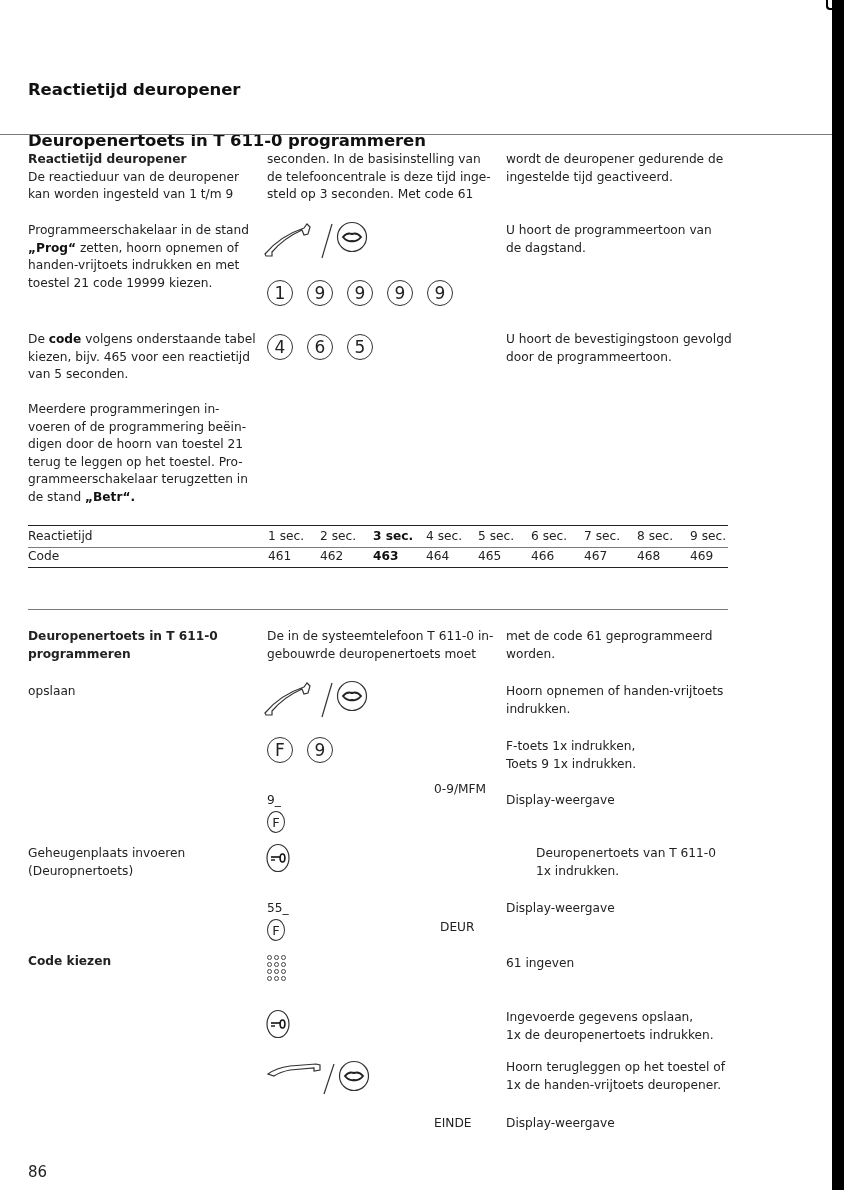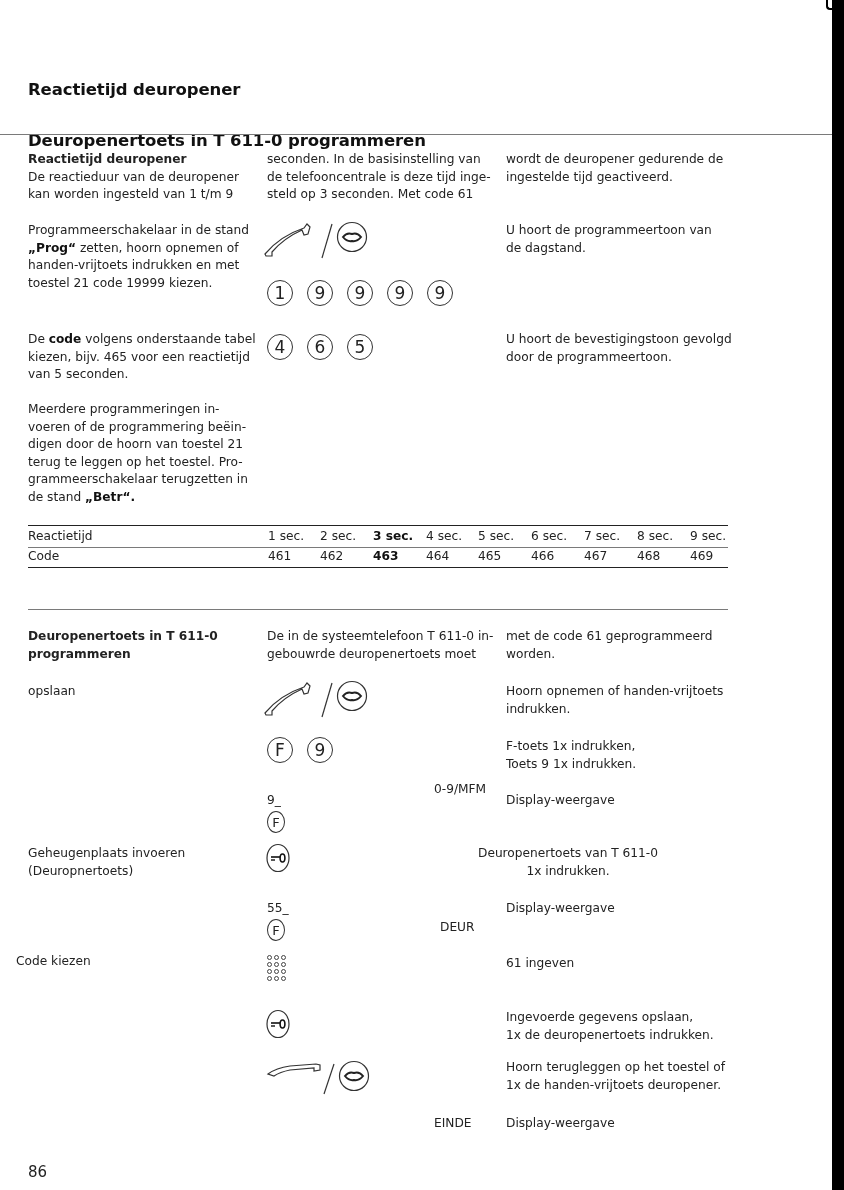--- a/index.html
+++ b/index.html
@@ -209,31 +209,31 @@
   <span class="para-line">(Deuropnertoets)</span>
 </div>
 <div class="iconwrap" style="left:266px; top:843px;">
   <svg width="24" height="30" viewBox="0 0 24 30">
     <ellipse cx="12" cy="15" rx="11" ry="13.5" fill="none" stroke="#333" stroke-width="1.2"></ellipse>
     <line x1="5" y1="14" x2="14" y2="14" stroke="#111" stroke-width="1.6"></line>
     <line x1="5" y1="17" x2="9" y2="17" stroke="#111" stroke-width="1.4"></line>
     <ellipse cx="16.5" cy="15" rx="2.4" ry="4" fill="none" stroke="#111" stroke-width="1.6"></ellipse>
   </svg>
 </div>
-<div class="txt" style="left:478px; top:845px;text-align:center;">
+<div class="txt" style="left:536px; top:845px;">
   <span class="para-line">Deuropenertoets van T 611-0</span>
   <span class="para-line">1x indrukken.</span>
 </div>
 
 <div class="txt" style="left:267px; top:900px;">55_</div>
 <div class="key small" style="position:absolute; left:267px; top:919px;">F</div>
 <div class="txt" style="left:434px; top:919px;margin-left:6px;">DEUR</div>
 <div class="txt" style="left:506px; top:900px;">Display-weergave</div>
 
-<div class="txt" style="left:16px; top:953px;">Code kiezen</div>
+<div class="txt" style="left:28px; top:953px;font-weight:bold;">Code kiezen</div>
 <div class="keypad" style="left:267px; top:955px;">
   <span></span>
     <span></span>
     <span></span>
   <span></span>
     <span></span>
     <span></span>
   <span></span>
     <span></span>
     <span></span>

